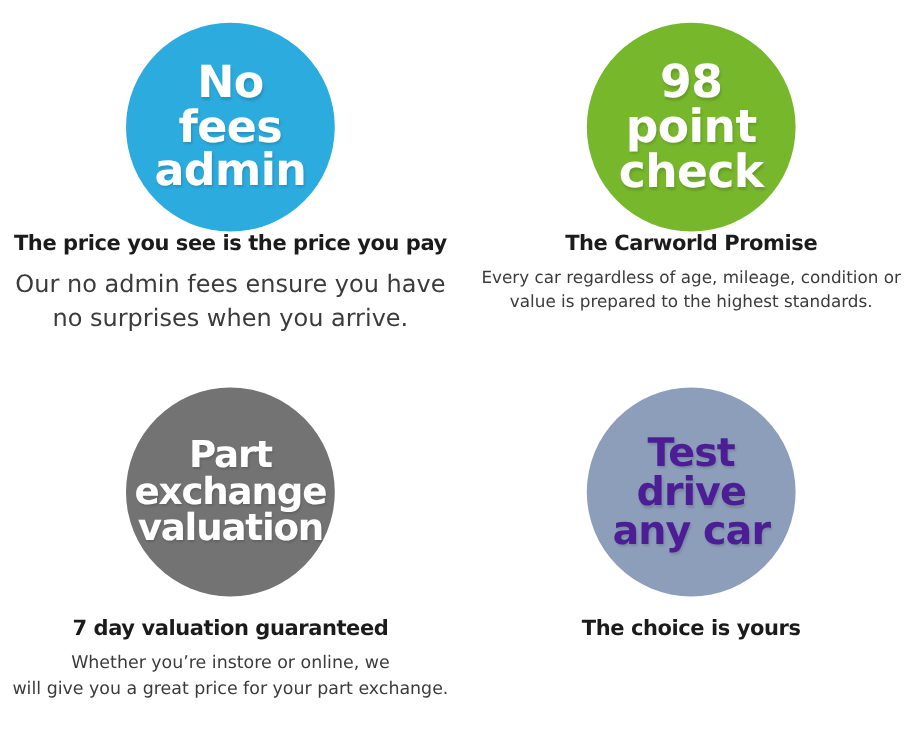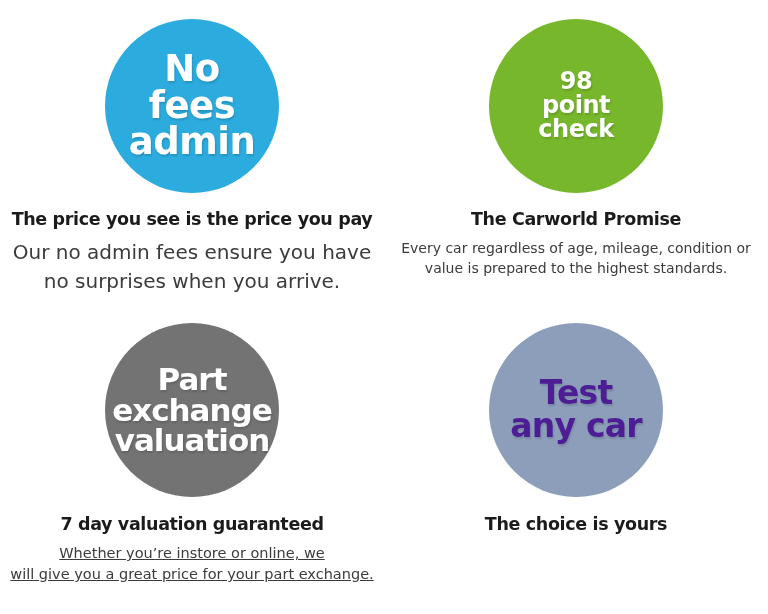--- a/index.html
+++ b/index.html
@@ -52,21 +52,21 @@
     font-weight: 700;
     letter-spacing: -0.5px;
     line-height: 0.99;
     text-shadow: 1px 2px 2px rgba(0,0,0,0.14);
     white-space: nowrap;
   }
   .badge-line { display: block; }
 
   
   .cell-admin   .badge-text { font-size: 37px; }
-  .cell-promise .badge-text { font-size: 24px; }
+  .cell-promise .badge-text { font-size: 38px; }
   .cell-partex  .badge-text { font-size: 31px; letter-spacing: -1px; }
   .cell-testdrive .badge-text { font-size: 33px; letter-spacing: -0.8px; }
 
   
   .usp-heading {
     font-family: "DejaVu Sans", sans-serif;
     font-weight: 700;
     font-size: 17.5px;
     letter-spacing: -0.35px;
     color: #1b1b1b;
@@ -78,27 +78,27 @@
     font-weight: 400;
     font-size: 20px;
     line-height: 1.45;
     color: #3b3b3b;
     text-align: center;
     white-space: pre-line;
   }
 
   
   .row-top .badge      { margin-top: 19px; }
-  .row-top .usp-heading{ margin-top: 16px; }
+  .row-top .usp-heading{ }
   .row-top .usp-body   { margin-top: 9px; }
 
   
   .row-bottom .badge      { margin-top: 16px; }
   .row-bottom .usp-heading{ margin-top: 17px; }
-  .row-bottom .usp-body   { margin-top: 9px; text-decoration: underline; }
+  .row-bottom .usp-body   { margin-top: 9px; }
 
   
   .cell-testdrive .usp-body { font-size: 14px; }
   .cell-promise .usp-body   { font-size: 14px; }
   .cell-partex  .usp-body   { font-size: 14.5px; }
 </style>
 </head>
 <body style="background: rgb(255, 255, 255);">
 
 <div class="usp-grid">
@@ -139,19 +139,20 @@
     </div>
     <div class="usp-heading">7 day valuation guaranteed</div>
     <div class="usp-body">Whether you’re instore or online, we
 will give you a great price for your part exchange.</div>
   </div>
 
   <div class="usp-cell row-bottom cell-testdrive">
     <div class="badge" id="badge-3" style="background: rgb(141, 158, 187);">
       <div class="badge-text" style="color: #4c1d95;">
         <span class="badge-line">Test</span>
+        <span class="badge-line">drive</span>
         <span class="badge-line">any car</span>
       </div>
     </div>
     <div class="usp-heading">The choice is yours</div>
   </div>
 
 </div>
 
 </body></html>

